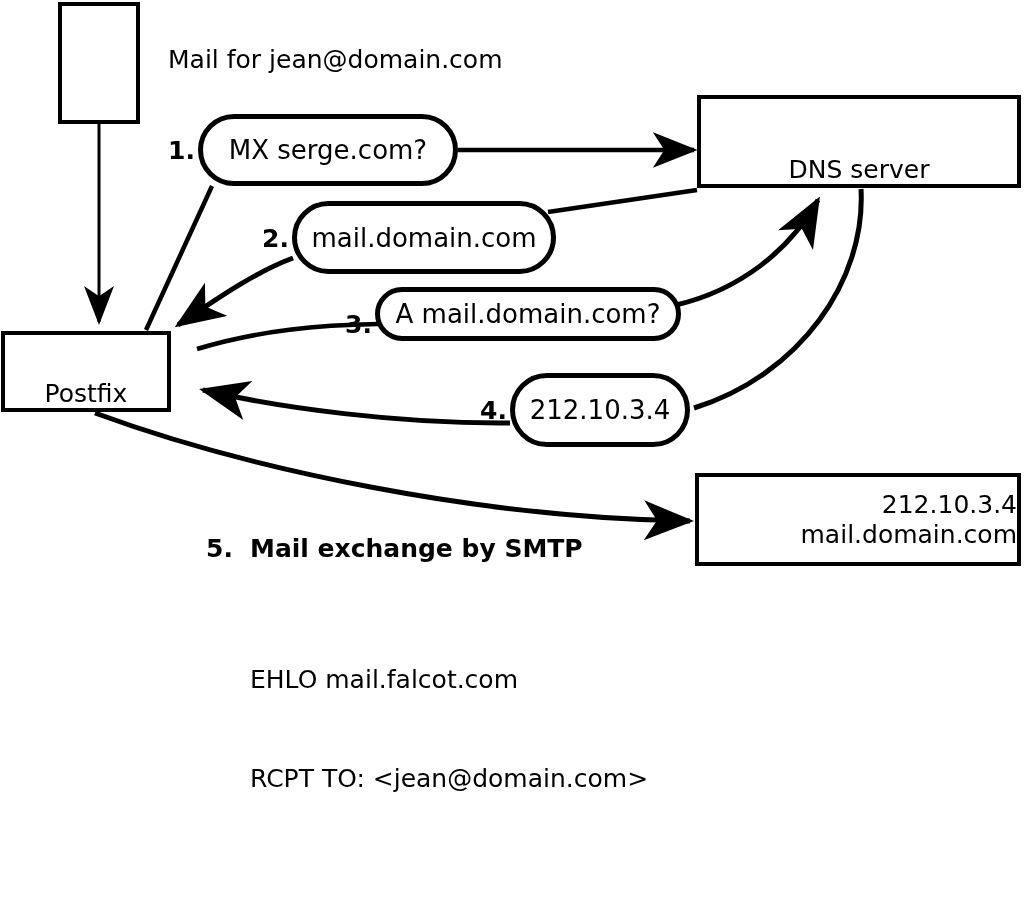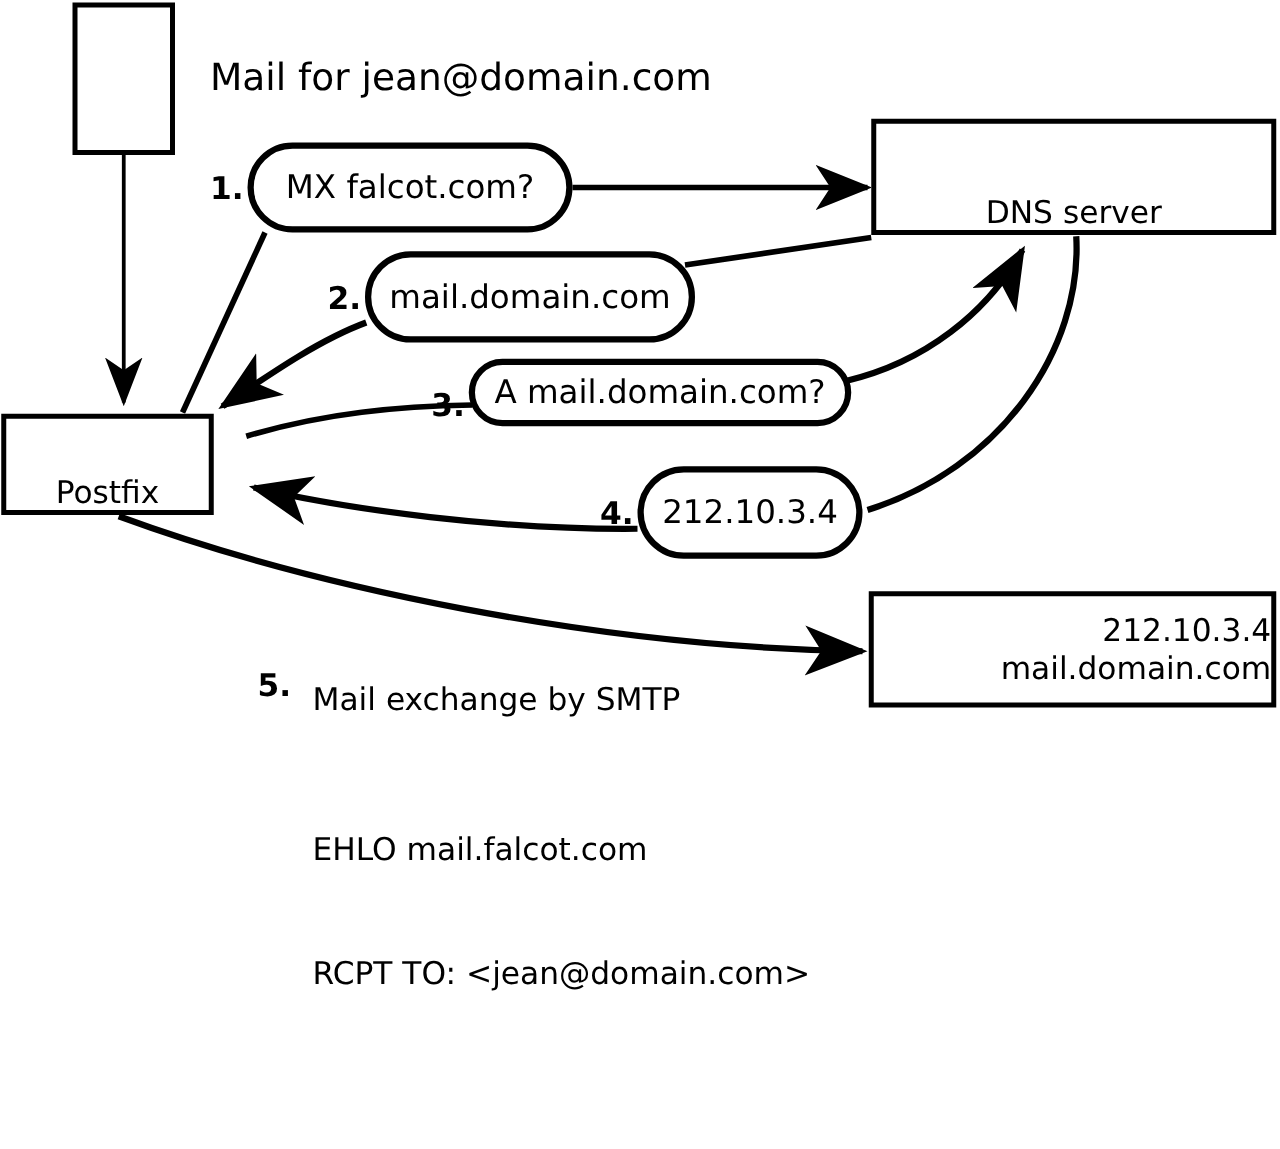--- a/index.html
+++ b/index.html
@@ -54,31 +54,30 @@
   }
   .step-num {
     position: absolute;
     font-weight: bold;
     font-size: 25px;
     z-index: 5;
     white-space: nowrap;
   }
   .plain-text {
     position: absolute;
-    font-size: 30px;
+    font-size: 25px;
     white-space: nowrap;
     z-index: 5;
   }
   .smtp-heading {
     position: absolute;
     font-size: 25px;
-    font-weight: normal;
+    font-weight: bold;
     z-index: 5;
     white-space: nowrap;
-    margin-top: 11px;
   }
   .smtp-lines {
     position: absolute;
     font-size: 25px;
     line-height: 33px;
     z-index: 5;
     white-space: pre;
   }
   .smtp-lines div { white-space: pre; }
 </style>
@@ -129,21 +128,21 @@
   <div class="node-box" style="left:697px; top:95px; width:324px; height:93px;">
     <span>DNS server</span>
   </div>
 
   <div class="node-box" style="left:695px; top:473px; width:326px; height:93px; flex-direction:column;">
     <span>212.10.3.4</span>
     <span>mail.domain.com</span>
   </div>
 
   <div class="pill" style="left:198px; top:114px; width:260px; height:72px;">
-    <span>MX falcot.com?</span>
+    <span>MX serge.com?</span>
   </div>
   <div class="step-num" style="left:168px; top:136px;">1.</div>
 
   <div class="pill" style="left:292px; top:201px; width:264px; height:73px;">
     <span>mail.domain.com</span>
   </div>
   <div class="step-num" style="left:262px; top:224px;">2.</div>
 
   <div class="pill" style="left:375px; top:287px; width:306px; height:54px;">
     <span>A mail.domain.com?</span>

